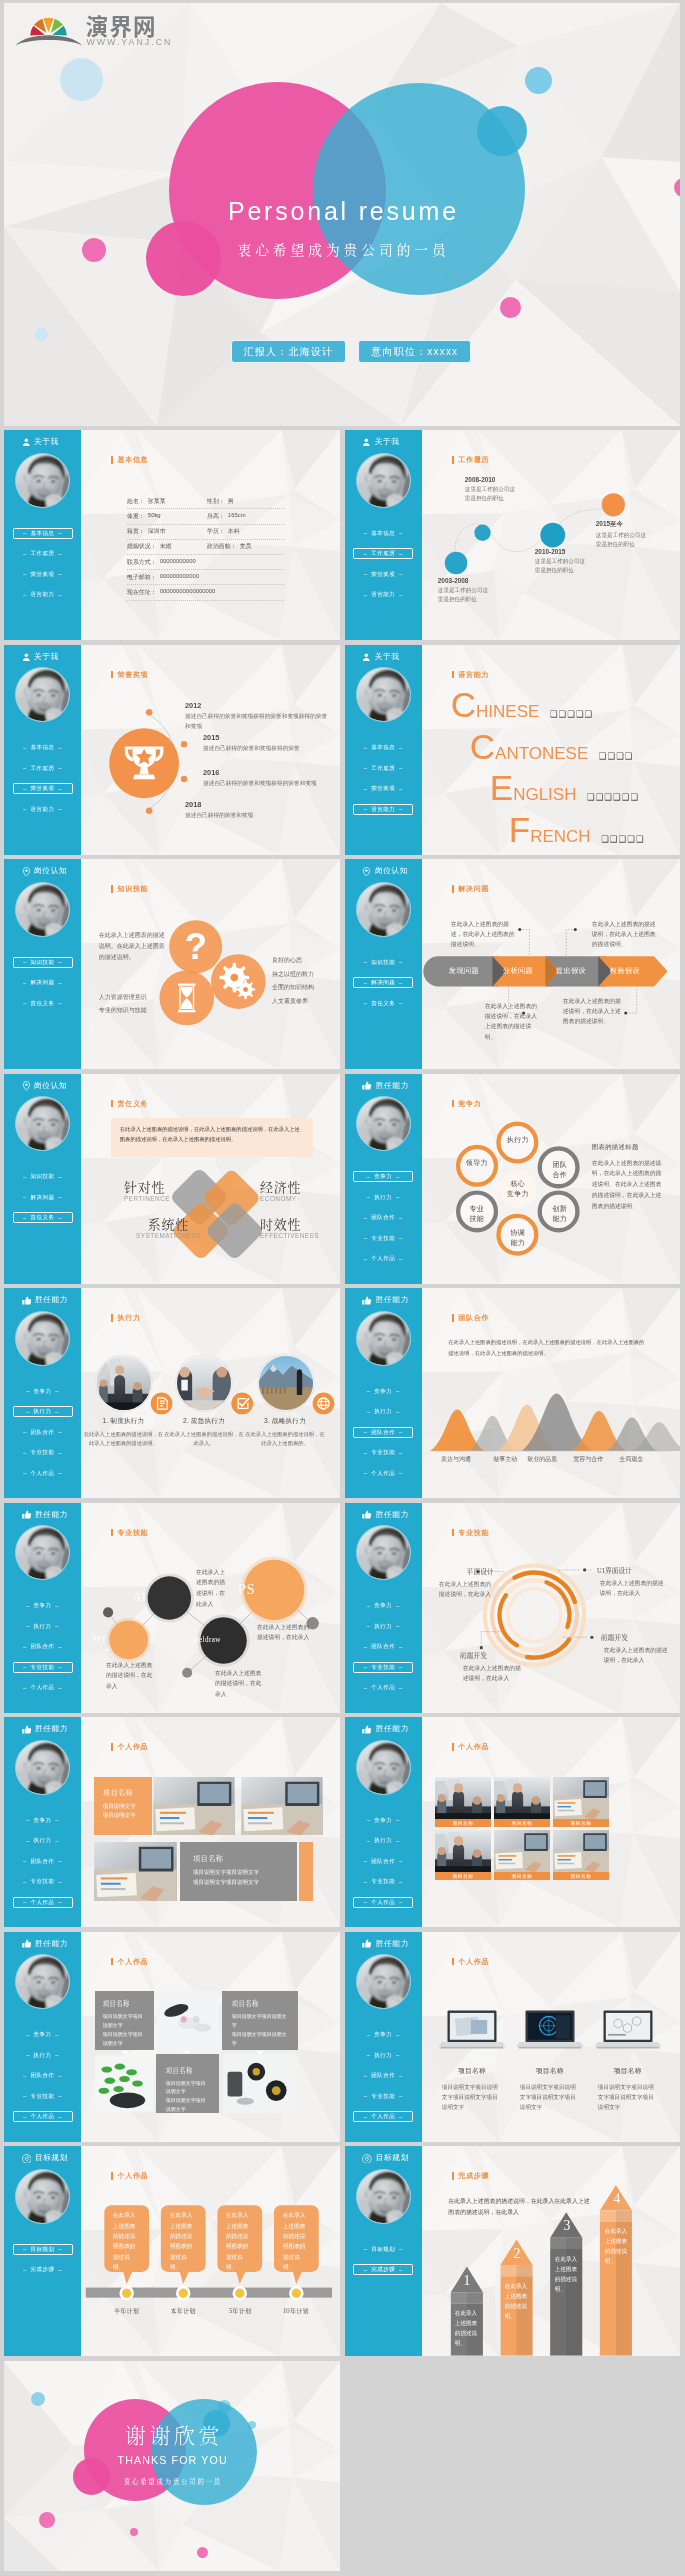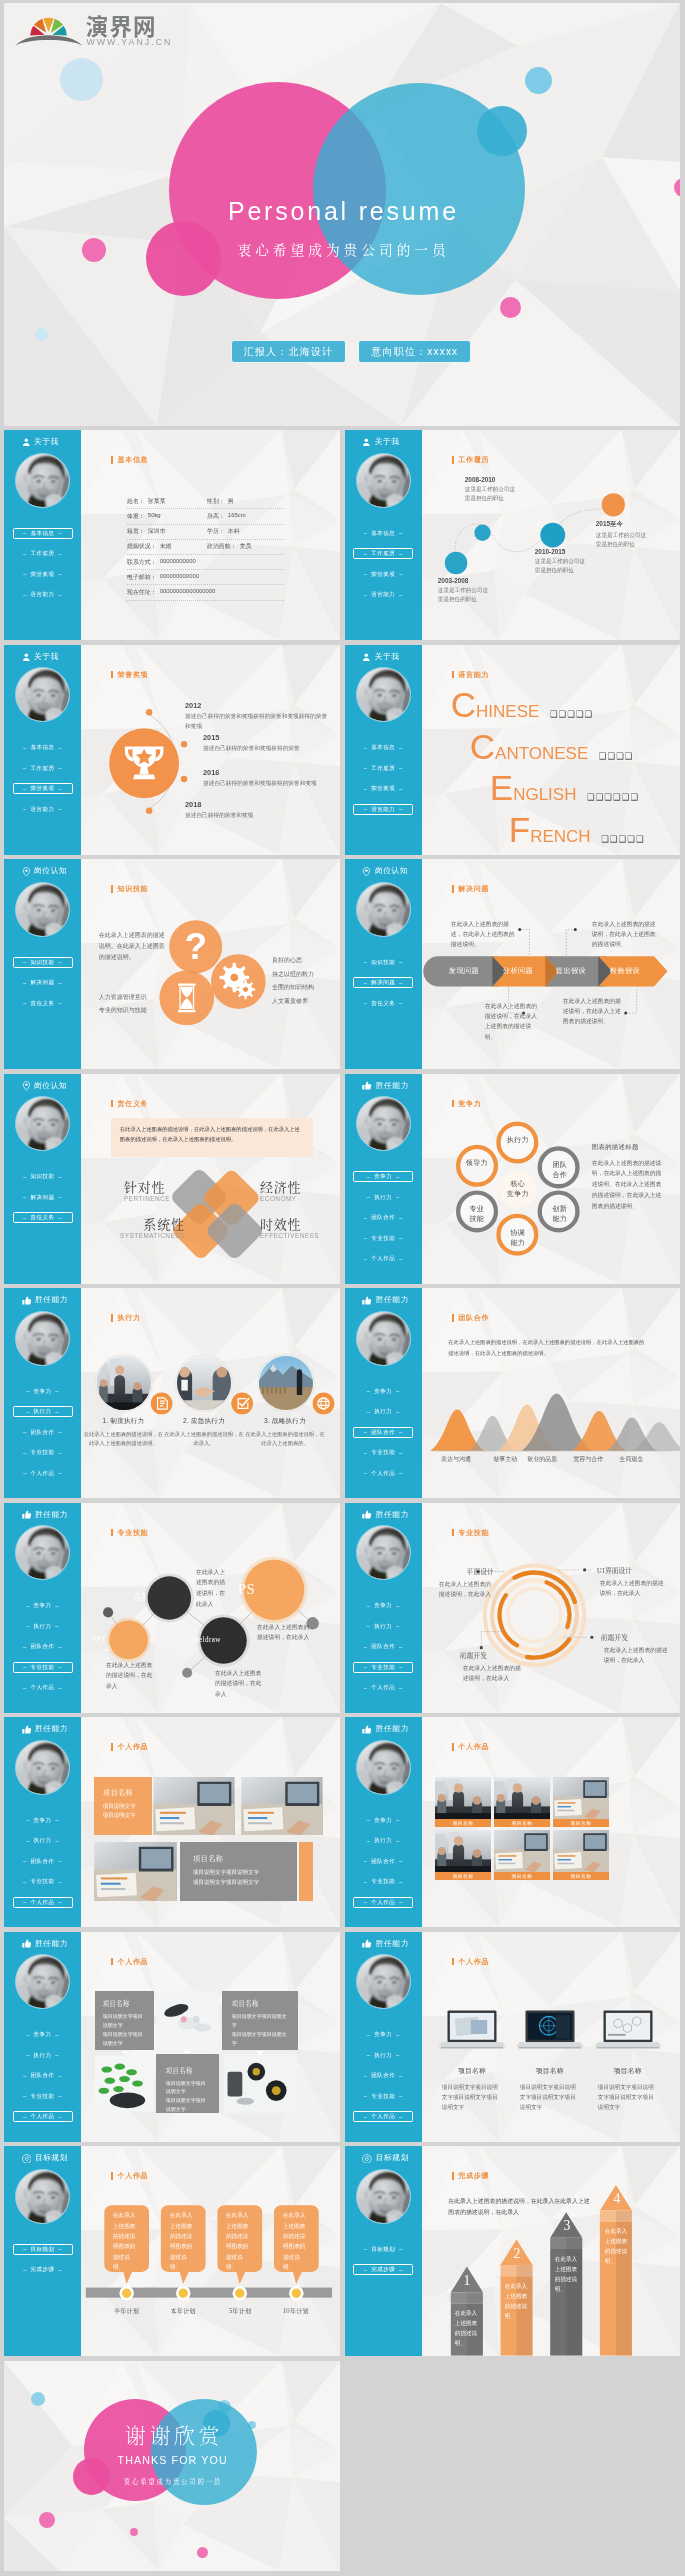--- a/index.html
+++ b/index.html
@@ -1261,21 +1261,21 @@
               <rect x="164.5" y="168.5" width="53" height="53" rx="9" fill="#9b9b9b" fill-opacity=".82" transform="rotate(45 191 195)"></rect>
             </svg>
             <div class="qd" style="left:43px;top:106px;text-align:left">
               <div class="qd-c">针对性</div>
               <div class="qd-e">PERTINENCE</div>
             </div>
             <div class="qd" style="left:179px;top:106px;text-align:left">
               <div class="qd-c">经济性</div>
               <div class="qd-e">ECONOMY</div>
             </div>
-            <div class="qd" style="left:39px;top:143px;text-align:right">
+            <div class="qd" style="left:55px;top:143px;text-align:center">
               <div class="qd-c">系统性</div>
               <div class="qd-e">SYSTEMATICNESS</div>
             </div>
             <div class="qd" style="left:179px;top:143px;text-align:left">
               <div class="qd-c">时效性</div>
               <div class="qd-e">EFFECTIVENESS</div>
             </div>
           </div>
         </div>
       </div>

